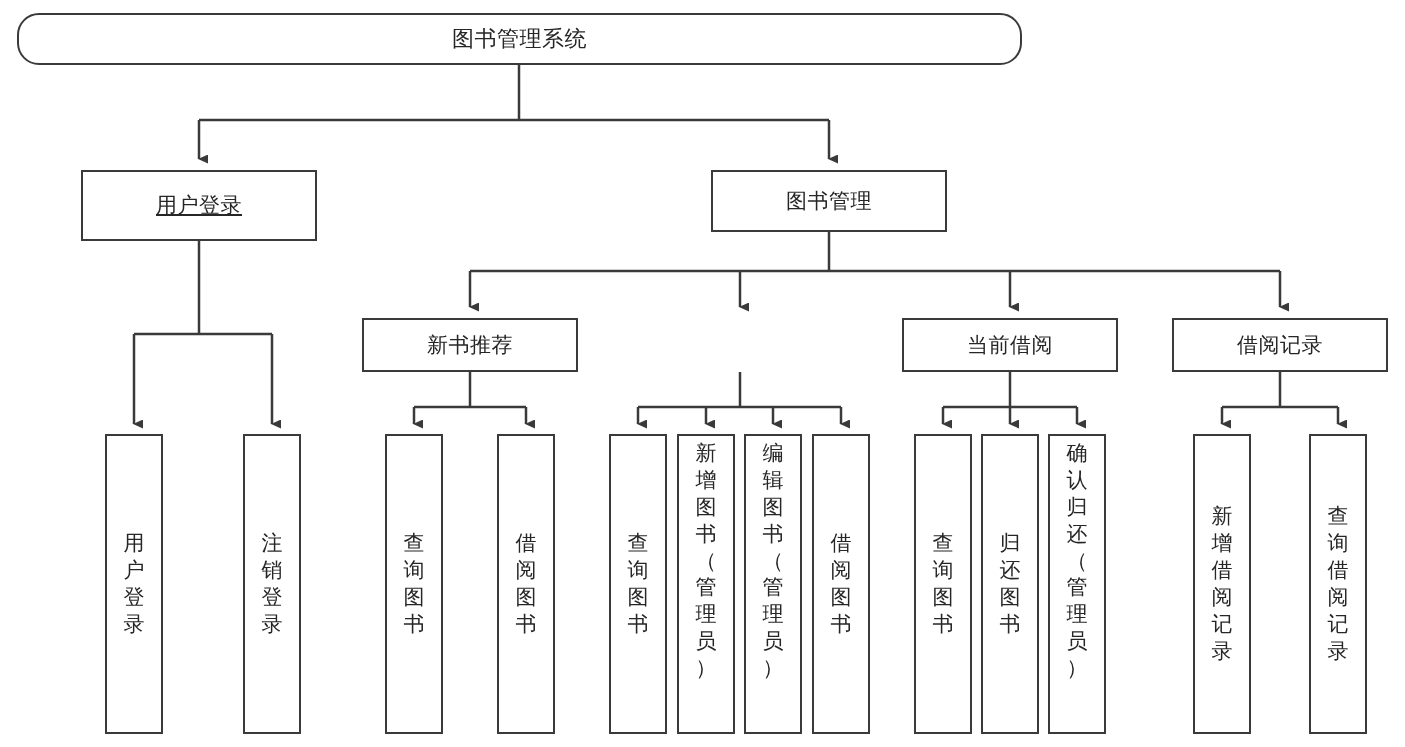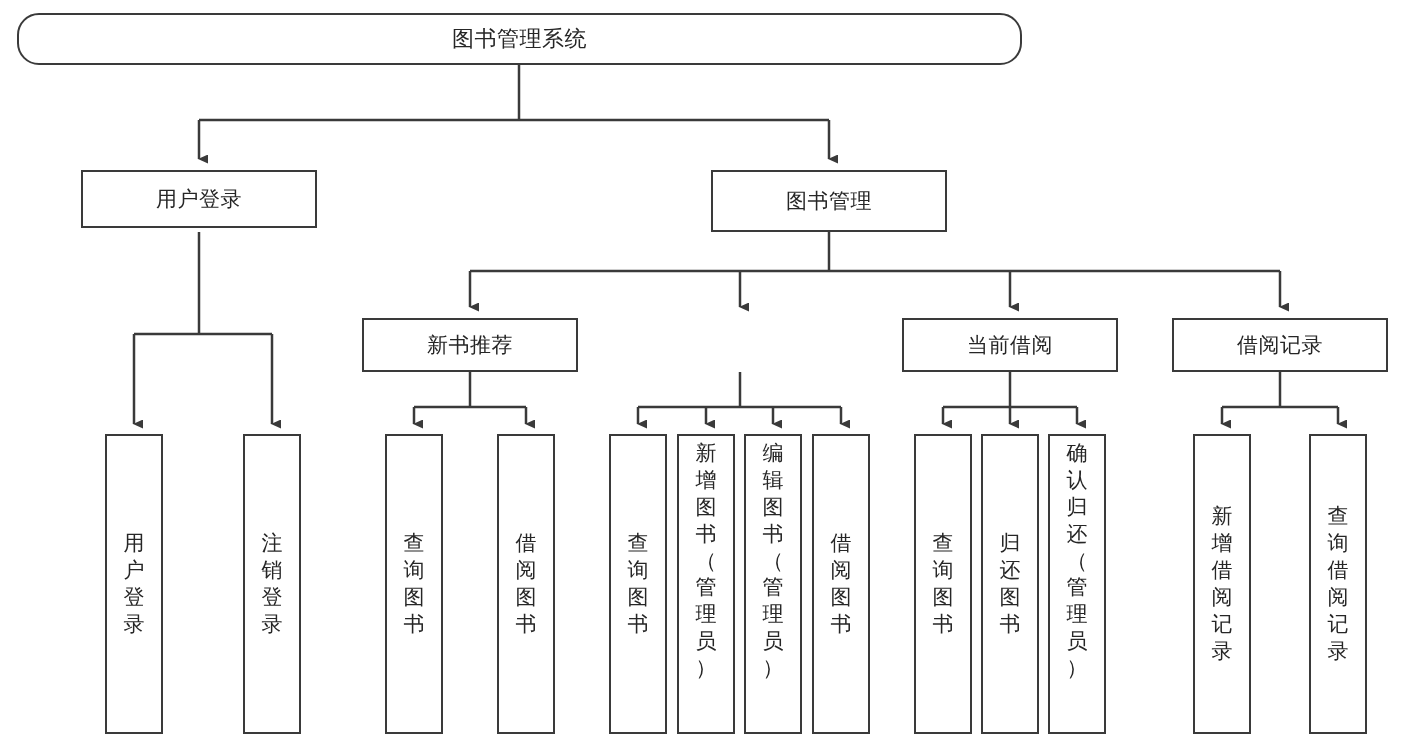--- a/index.html
+++ b/index.html
@@ -127,21 +127,21 @@
       <path d="M1222,407 L1338,407"></path>
       <path d="M1222,407 L1222,424" marker-end="url(#arrowhead)"></path>
       <path d="M1338,407 L1338,424" marker-end="url(#arrowhead)"></path>
     </g>
   </svg>
 
   <div class="node horiz root" style="left:17px; top:13px; width:1005px; height:52px;border-radius:22px;">
     <span class="node-label">图书管理系统</span>
   </div>
 
-  <div class="node horiz" style="left:81px; top:170px; width:236px; height:58px;">
+  <div class="node horiz" style="left:81px; top:170px; width:236px; height:71px;text-decoration:underline;">
     <span class="node-label">用户登录</span>
   </div>
   <div class="node horiz" style="left:362px; top:318px; width:216px; height:54px;">
     <span class="node-label">新书推荐</span>
   </div>
 
   <div class="node horiz" style="left:711px; top:170px; width:236px; height:62px;">
     <span class="node-label">图书管理</span>
   </div>
   <div class="node horiz" style="left:902px; top:318px; width:216px; height:54px;">

